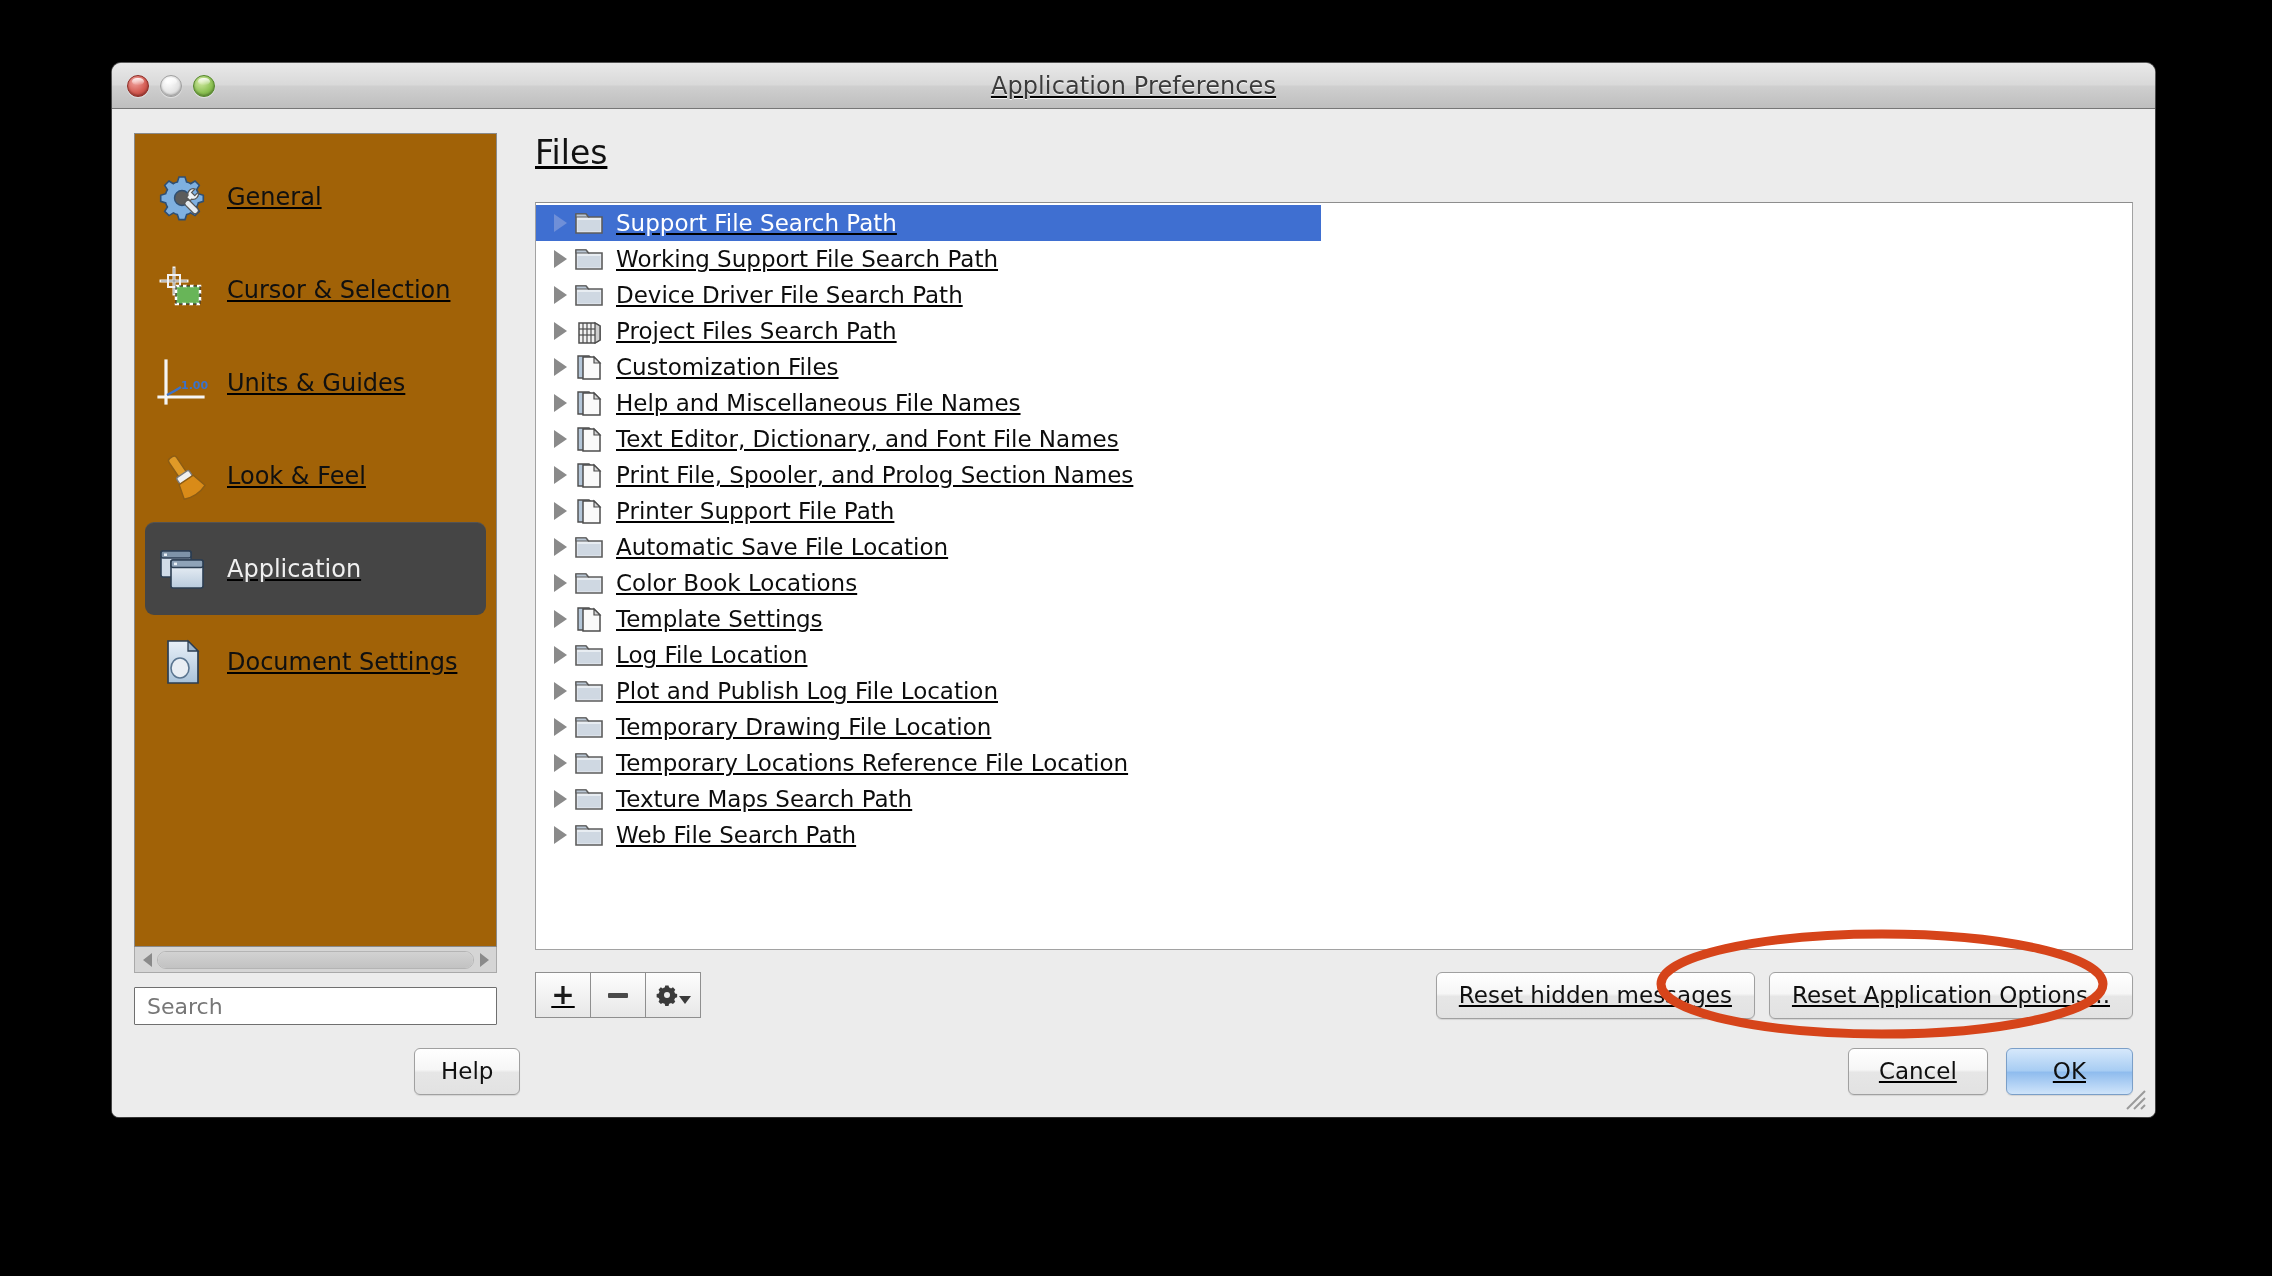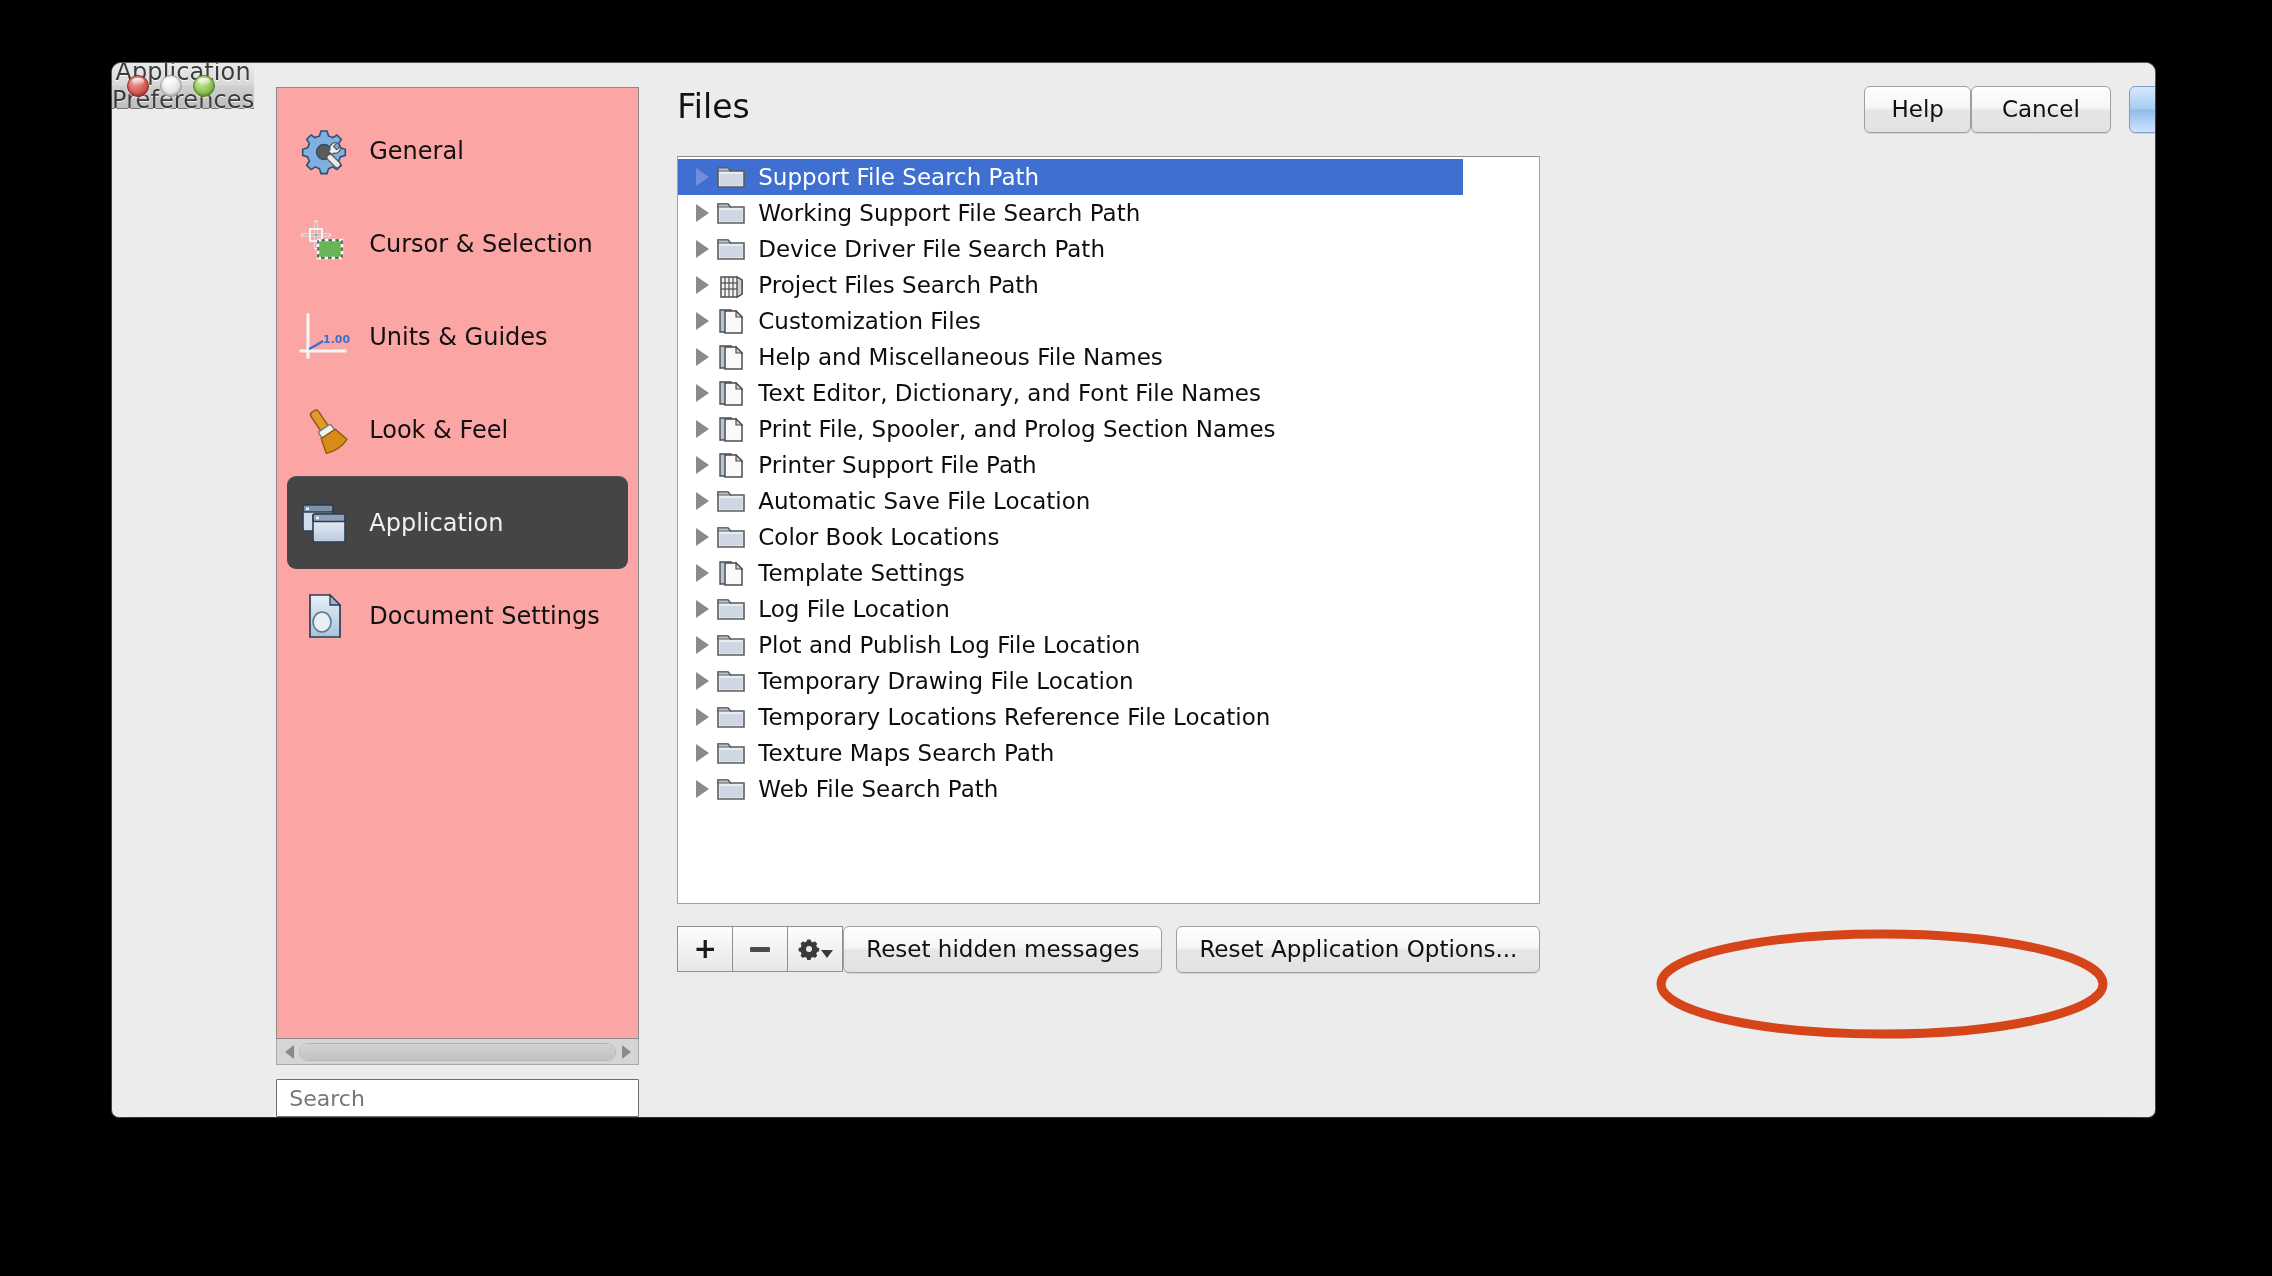--- a/index.html
+++ b/index.html
@@ -13,21 +13,22 @@
   
   #window {
     position: absolute;
     left: 112px; top: 63px;
     width: 2043px; height: 1054px;
     border-radius: 9px 9px 7px 7px;
     background: #ececec;
     box-shadow: 0 14px 48px rgba(0,0,0,0.85), 0 0 0 1px #6e6e6e;
     overflow: hidden;
     display: flex;
-    flex-direction: row;
+    flex-direction: column;
+    text-decoration: underline;
   }
 
   
   #titlebar {
     position: relative;
     height: 46px;
     flex: 0 0 46px;
     background: linear-gradient(to bottom, #e9e9e9 0%, #d9d9d9 48%, #cfcfcf 52%, #bebebe 100%);
     border-bottom: 1px solid #767676;
     display: flex;
@@ -73,21 +74,21 @@
 
   
   #sidebar-col {
     width: 363px;
     flex: 0 0 363px;
     display: flex;
     flex-direction: column;
   }
   #sidebar {
     flex: 1 1 auto;
-    background: #fca5a5;
+    background: #a16207;
     border: 1px solid #8a8a8a;
     padding: 16px 10px 0 10px;
     overflow: hidden;
   }
   .side-item {
     height: 93px;
     display: flex;
     align-items: center;
     padding: 0 12px;
     border-radius: 9px;

